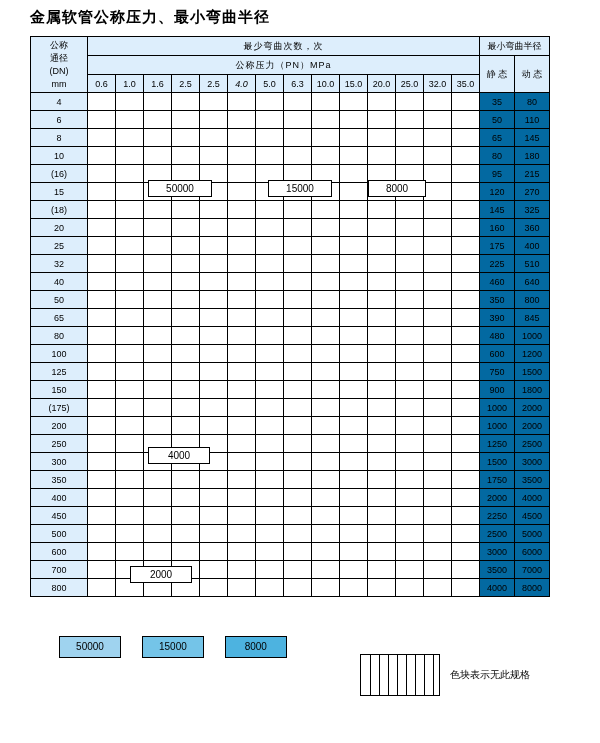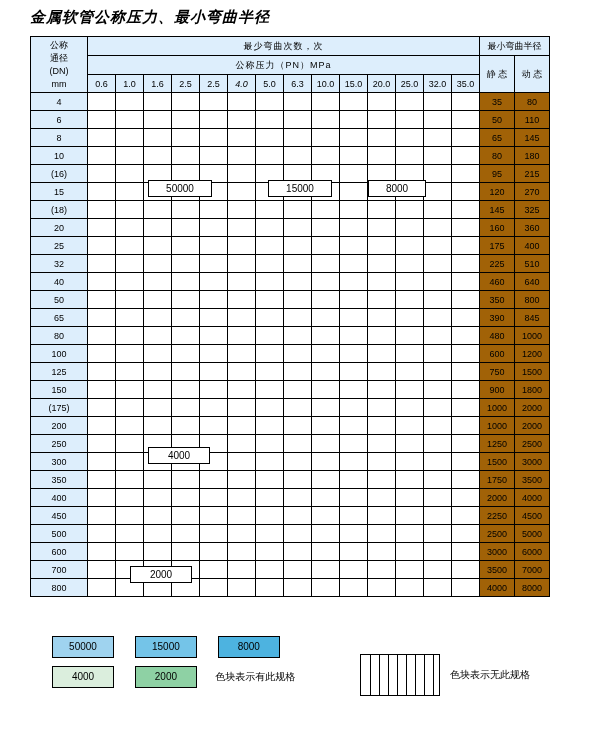--- a/index.html
+++ b/index.html
@@ -8,21 +8,21 @@
     background:#ffffff;
     font-family:"Liberation Sans", sans-serif;
     color:#000;
     overflow:hidden;
   }
   #page{position:relative;width:600px;height:743px;}
 
   .title{
     position:absolute;left:30px;top:8px;
     font-family:"Liberation Serif", serif;
-    font-weight:bold;font-size:15px;letter-spacing:1px;font-style:italic;
+    font-weight:bold;font-size:15px;letter-spacing:1px;
   }
 
   table.main{
     position:absolute;left:30px;top:36px;
     border-collapse:collapse;
     table-layout:fixed;
   }
   table.main td, table.main th{
     border:1px solid #000;
     font-size:9px;
@@ -33,21 +33,21 @@
   }
   .hdr-dn{background:#ddeefc;font-size:10px;line-height:13px;margin-left:20px;}
   .hdr-band{background:#ddeefc;font-size:10.5px;letter-spacing:1px;height:18px;}
   .hdr-band2{background:#ddeefc;font-size:10px;letter-spacing:1px;height:18px;}
   .hdr-pn{background:#ddeefc;font-size:9px;height:17px;}
   .hdr-r{background:#ddeefc;font-size:10px;height:18px;}
   .hdr-rr{background:#ddeefc;font-size:9.5px;height:17px;}
 
   td.dn{width:56px;height:17px;background:#ddeefc;font-size:10px;}
   td.cell{width:27px;height:17px;background:#ffffff;}
-  td.r{width:34px;height:17px;background:#a16207;font-size:9.5px;margin-top:48px;}
+  td.r{width:34px;height:17px;background:#0369a1;font-size:9.5px;margin-top:48px;}
 
   
   .f-b1{background:#9fd3ef;}   
   .f-b2{background:#74c4e8;}   
   .f-b3{background:#4db3e0;}   
   .f-g1{background:#dbeedd;}   
   .f-g2{background:#8ed1a4;}   
 
   
   .callout{
@@ -55,21 +55,21 @@
     background:#ffffff;
     border:1px solid #000;
     font-size:10px;
     text-align:center;
     line-height:15px;
     height:15px;
     z-index:5;
   }
 
   
-  .legend{position:absolute;left:52px;top:636px;width:520px;}
+  .legend{position:absolute;left:59px;top:636px;width:520px;}
   .lg-box{
     display:inline-block;
     border:1px solid #000;
     text-align:center;
     font-size:10px;
     line-height:20px;
     height:20px;
     width:60px;
     vertical-align:middle;
   }
@@ -668,26 +668,20 @@
   <div class="callout" style="left:130px;top:566px;width:60px;">2000</div>
 
   <div class="legend">
     <div class="lg-row">
       <span class="lg-box f-b1">50000</span>
       <span style="display:inline-block;width:12px;"></span>
       <span class="lg-box f-b2">15000</span>
       <span style="display:inline-block;width:12px;"></span>
       <span class="lg-box f-b3">8000</span>
     </div>
-    <div class="lg-row">
-      <span class="lg-box f-g1">4000</span>
-      <span style="display:inline-block;width:12px;"></span>
-      <span class="lg-box f-g2">2000</span>
-      <span class="lg-note">色块表示有此规格</span>
-    </div>
   </div>
 
   <div class="hatch" style="left:360px;top:654px;">
     <i style="left:9px;"></i>
       <i style="left:18px;"></i>
       <i style="left:27px;"></i>
       <i style="left:36px;"></i>
     <i style="left:45px;"></i>
       <i style="left:54px;"></i>
       <i style="left:63px;"></i>

